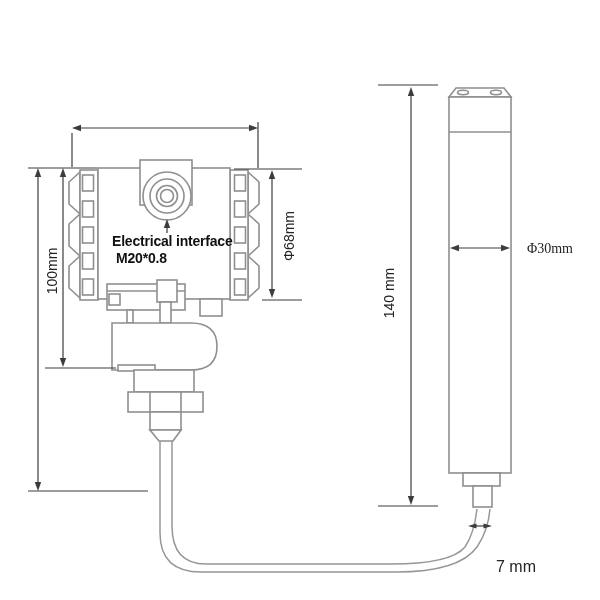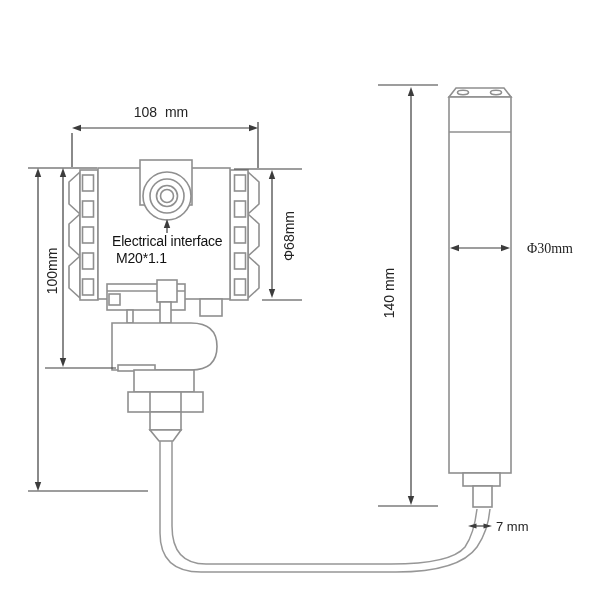--- a/index.html
+++ b/index.html
@@ -10,22 +10,22 @@
   .canvas svg{position:absolute;left:0;top:0;}
   .lbl{
     position:absolute;color:#242424;font-size:14px;line-height:18px;height:18px;
     white-space:pre;
   }
   .lbl.center{text-align:center;}
   .lbl.rot{
     width:80px;text-align:center;
     transform:rotate(-90deg);transform-origin:center center;
   }
-  .lbl.bold{font-weight:normal;color:#111111;font-size:14px;letter-spacing:-0.2px;}
-  .lbl.small{font-size:13px;}
+  .lbl.bold{font-weight:bold;color:#111111;font-size:14px;letter-spacing:-0.2px;}
+  .lbl.small{font-size:16px;margin-top:40px;}
   .dev{stroke:#8f8f8f;stroke-width:1.6;fill:none;}
   .devf{stroke:#8f8f8f;stroke-width:1.6;fill:#ffffff;}
   .dim{stroke:#3c3c3c;stroke-width:1.2;fill:none;}
   .arr{fill:#3c3c3c;stroke:none;}
   .cable{stroke:#979797;stroke-width:1.5;fill:none;}
 </style>
 </head>
 <body>
 
 <div class="canvas">
@@ -156,27 +156,26 @@
       <polygon class="arr" points="468,526 476.5,523.4 476.5,528.6"></polygon>
       <polygon class="arr" points="492,526 483.5,523.4 483.5,528.6"></polygon>
     </g>
 
     <g>
       <line class="dim" x1="167" y1="227" x2="167" y2="233"></line>
       <polygon class="arr" points="167,219 163.8,228 170.2,228"></polygon>
     </g>
   </svg>
 
-  <div class="lbl center" style="left:111px;top:103px;width:100px;">108  mm</div>
 
   <div class="lbl rot" style="left:12px;top:262px;">100mm</div>
 
   <div class="lbl bold" style="left:112px;top:232px;">Electrical interface</div>
 
-  <div class="lbl bold" style="left:116px;top:249px;">M20*1.1</div>
+  <div class="lbl bold" style="left:116px;top:249px;">M20*0.8</div>
 
   <div class="lbl rot" style="left:249px;top:227px;">Φ68mm</div>
 
   <div class="lbl rot" style="left:349px;top:284px;">140 mm</div>
 
   <div class="lbl" style="left:527px;top:240px;font-family:Liberation Serif, serif;">Φ30mm</div>
 
   <div class="lbl small" style="left:496px;top:518px;">7 mm</div>
 
 </div>

